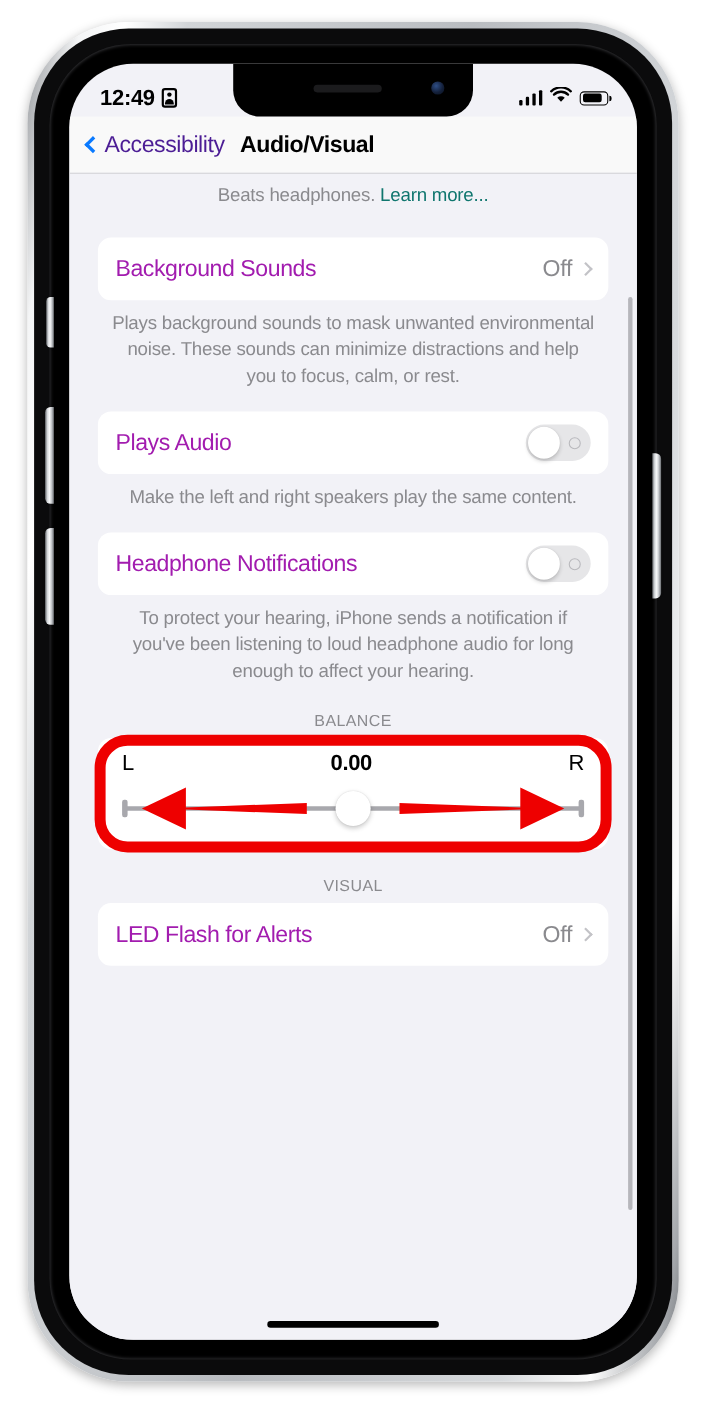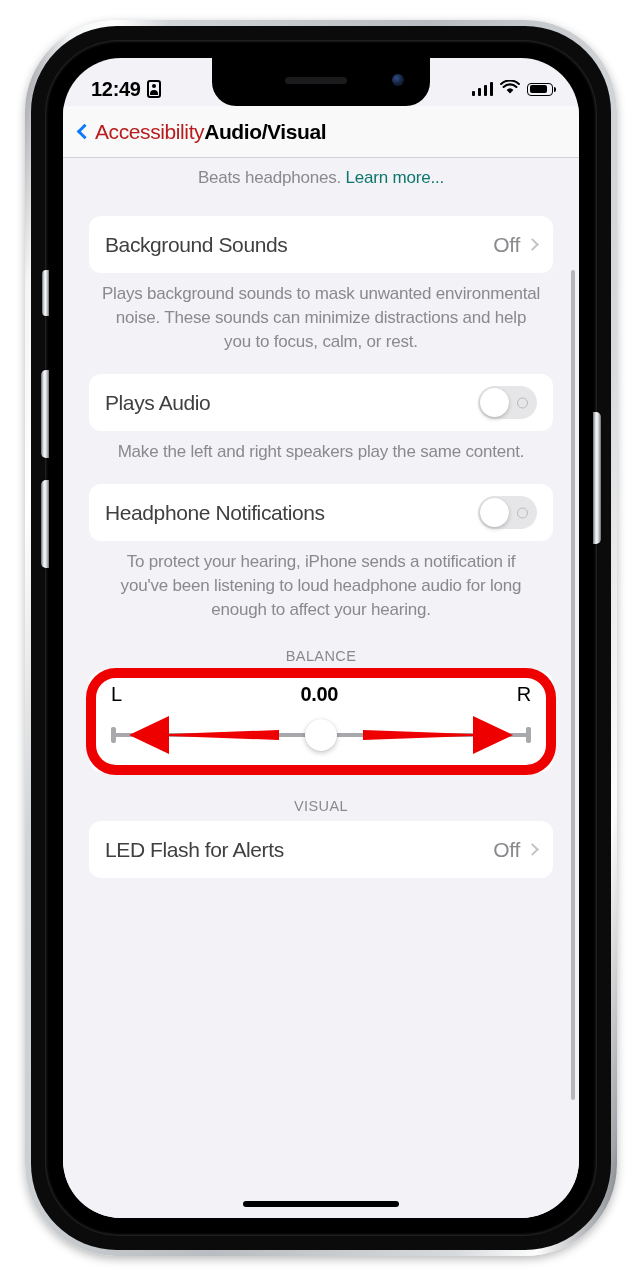--- a/index.html
+++ b/index.html
@@ -120,48 +120,48 @@
 
   
   #nav-bar {
     position: absolute; left: 0; top: 48px; width: 100%; height: 52px;
     display: flex; align-items: center; padding-left: 12px;
     background: rgba(249,249,249,.94);
     border-bottom: .5px solid #d2d2d6;
     z-index: 38;
   }
   #back-button { display: flex; align-items: center; gap: 5px;
-      color: #b91c1c; cursor: pointer; }
+      color: #4c1d95; cursor: pointer; }
   .chev-left { width: 11px; height: 11px;
       border-left: 3.2px solid #0a7aff; border-bottom: 3.2px solid #0a7aff;
       transform: rotate(45deg); margin-left: 4px; }
   #back-label { font-size: 21px; letter-spacing: -.4px; }
   #nav-title { font-size: 21px; font-weight: 700; color: #000;
-      letter-spacing: -.4px; }
+      margin-left: 14px; letter-spacing: -.4px; }
 
   
   #content {
     position: absolute; left: 0; top: 100px; right: 0; bottom: 0;
     background: #f2f2f7; padding: 0 26px;
   }
   #partial-row {
     font-size: 17px; color: #8a8a8e; line-height: 24px;
     padding-top: 8px; letter-spacing: -.2px;
   }
   #partial-row a { color: #0f766e; text-decoration: none; }
 
   .section-header { font-size: 14.5px; color: #8a8a8e;
       letter-spacing: .4px; padding: 0 12px 7px 12px; text-transform: uppercase; }
   .footnote { font-size: 17px; color: #8a8a8e; line-height: 24px;
       padding: 9px 12px 0 12px; letter-spacing: -.2px; }
 
   .card { background: #fff; border-radius: 12px; overflow: hidden; }
   .row { display: flex; align-items: center; justify-content: space-between;
       min-height: 57px; padding: 0 16px; cursor: pointer; }
-  .row-label { font-size: 21px; color: #404040; letter-spacing: -.4px; }
+  .row-label { font-size: 21px; color: #a21caf; letter-spacing: -.4px; }
   .row-right { display: flex; align-items: center; gap: 8px; }
   .row-value { font-size: 21px; color: #8a8a8e; letter-spacing: -.3px; }
   .chev-right { width: 9px; height: 9px;
       border-right: 2.6px solid #c3c3c7; border-top: 2.6px solid #c3c3c7;
       transform: rotate(45deg); }
 
   
   .toggle { position: relative; width: 59px; height: 33px;
       border-radius: 17px; background: #e6e6e8; flex: none; }
   .toggle-knob { position: absolute; left: 2px; top: 2px;

